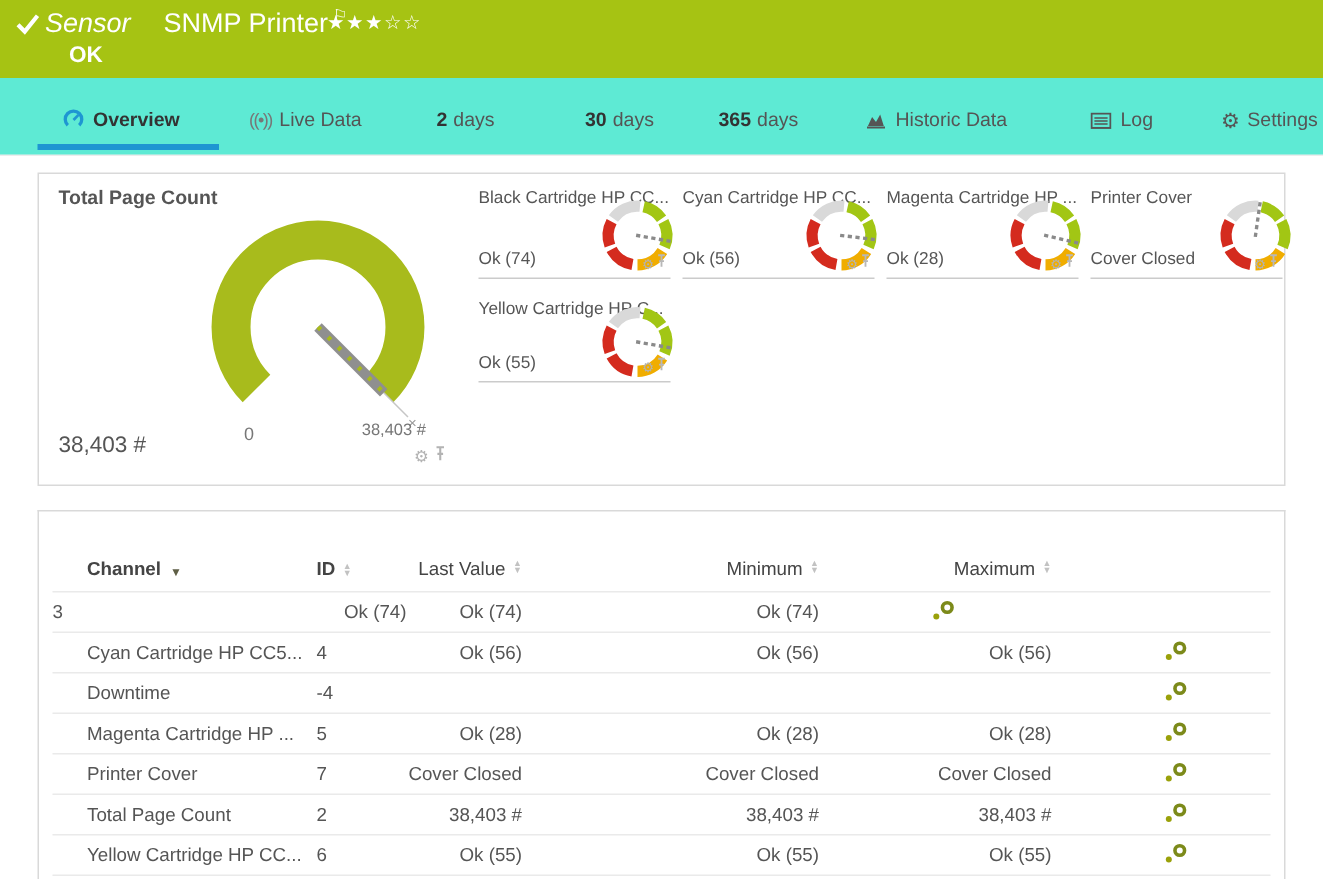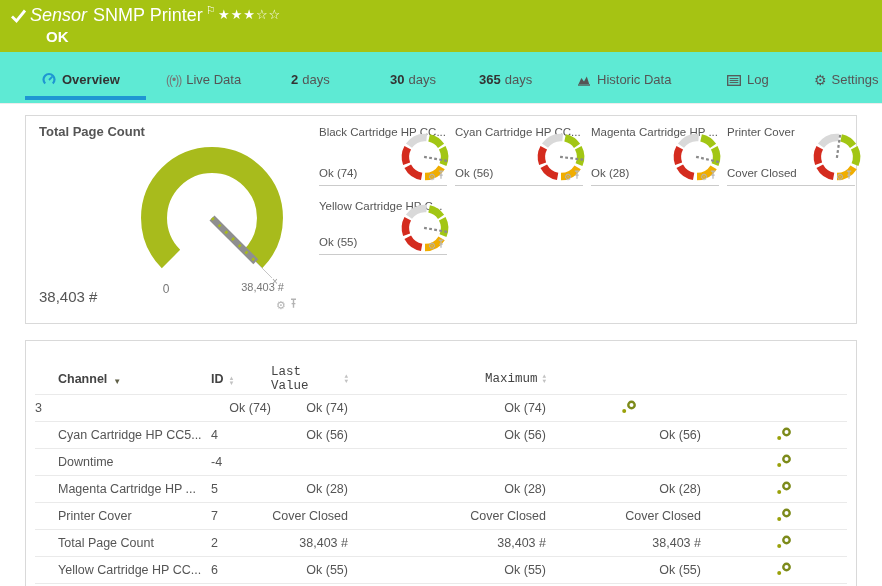--- a/index.html
+++ b/index.html
@@ -4,21 +4,21 @@
 <style>
   * { margin:0; padding:0; box-sizing:border-box; }
   html,body { width:882px; height:586px; overflow:hidden; background:#fff;
     font-family:"Liberation Sans", sans-serif; color:#555; }
   .page { position:relative; width:882px; height:586px; }
 
   
   .topbar { position:absolute; left:0; top:0; width:882px; height:52px; background:#a6c313; color:#fff; }
   .check-icon { position:absolute; left:10px; top:8px; }
   .title-line { position:absolute; left:30px; top:4px; font-size:18px; white-space:nowrap; }
-  .title-type { font-style:italic; margin-right:6px; }
+  .title-type { font-style:italic; margin-right:22px; }
   .flag-icon { font-size:11px; vertical-align:super; margin-left:3px; }
   .stars { position:absolute; left:218px; top:7px; font-size:13px; letter-spacing:1px; }
   .status-ok { position:absolute; left:46px; top:28px; font-size:15px; font-weight:bold; }
 
   
   .tabstrip { position:absolute; left:0; top:52px; width:882px; height:52px; background:#5eead4; border-bottom:1px solid #ececec; }
   .tab { position:absolute; top:20px; font-size:13px; color:#555; cursor:pointer; white-space:nowrap; }
   .tab .ticon { display:inline-block; vertical-align:-2px; margin-right:6px; }
   .tab.active { color:#333; font-weight:bold; }
   .tab b { color:#333; margin-right:4px; }
@@ -49,21 +49,21 @@
   .tile-tools { position:absolute; right:2px; bottom:1px; }
   .tile-tools .tool-gear { font-size:9px; margin-right:1px; }
 
   
   .chan-table { position:absolute; left:9px; right:9px; top:22px; }
   .trow { display:grid; grid-template-columns:176px 60px 77px 198px 155px 1fr;
           align-items:center; height:27px; border-bottom:1px solid #eaeaea; font-size:12.5px; }
   .trow.thead { height:32px; color:#444; }
   .c-chan { padding-left:23px; white-space:nowrap; overflow:hidden; }
   .c-right { text-align:right; }
-  .h-right { display:flex; justify-content:flex-end; align-items:center;font-family:Liberation Mono, monospace; }
+  .h-right { display:flex; justify-content:flex-end; align-items:center; }
   .h-left  { display:flex; align-items:flex-end;font-weight:bold; }
   .sort-stack { display:inline-flex; flex-direction:column; margin-left:5px; font-size:6px; line-height:5px; color:#c2c2c2; }
   .sort-down { font-size:8px; color:#5f5f46; margin-left:6px; }
   .c-edit { padding-left:75px; }
   .edit-link { display:inline-block; cursor:pointer; }
 </style>
 </head>
 <body>
 
 <div class="page">
@@ -252,20 +252,27 @@
             </span>
         </div>
         <div class="h-right">
           <span>Last Value</span>
             <span class="sort-stack">
               <span>▲</span>
               <span>▼</span>
             </span>
         </div>
         <div class="h-right">
+          <span>Minimum</span>
+            <span class="sort-stack">
+              <span>▲</span>
+              <span>▼</span>
+            </span>
+        </div>
+        <div class="h-right">
           <span>Maximum</span>
             <span class="sort-stack">
               <span>▲</span>
               <span>▼</span>
             </span>
         </div>
         <div></div>
       </div>
 
       <div class="trow">

